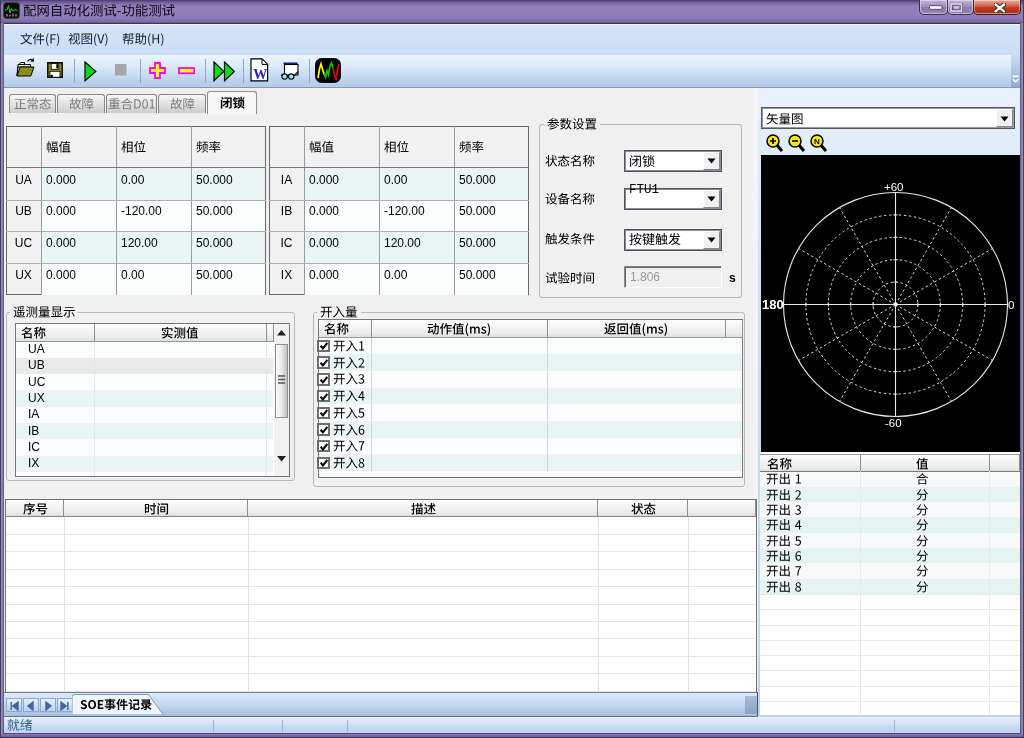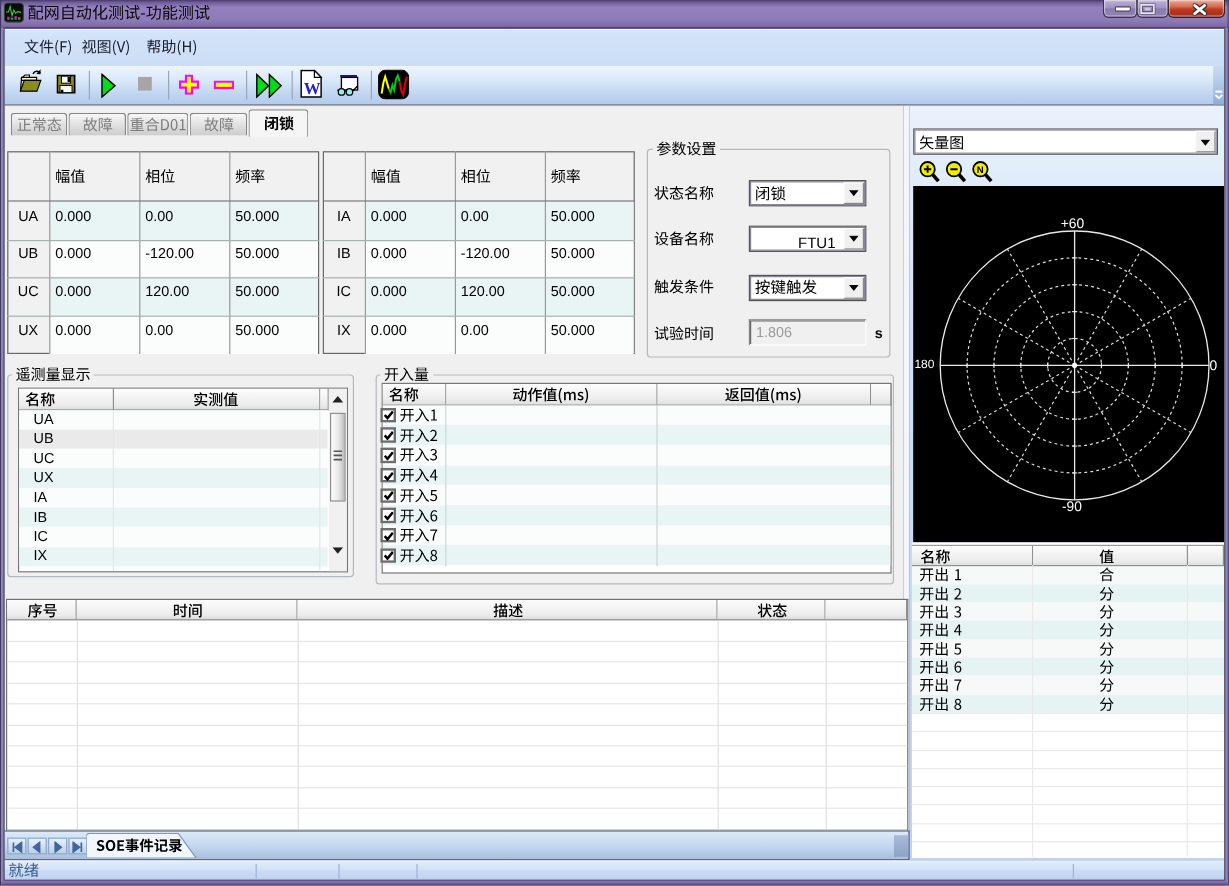--- a/index.html
+++ b/index.html
@@ -431,21 +431,21 @@
     <g fill="#000" transform="translate(0,13) scale(0.013000,-0.013000)">
       <use href="#r95ed" x="0"></use>
       <use href="#r9501" x="1000"></use>
     </g>
   </svg>
 <div style="position:absolute;left:624px;top:187.5px;width:98px;height:22px;background:#fff;border:1px solid #555;box-shadow:inset 0 0 0 1px #889,0px 0 0 0 #fff;box-sizing:border-box"></div>
 <div style="position:absolute;left:703px;top:189.5px;width:17px;height:18px;background:#f0f0f0;border:1px solid #888;border-top-color:#fdfdfd;border-left-color:#fdfdfd;box-sizing:border-box"></div>
 <svg style="position:absolute;left:707px;top:195.5px;" width="9" height="6" viewBox="0 0 9 6">
     <path d="M0.5,0.5 L8.5,0.5 L4.5,5.5 Z" fill="#000"></path>
   </svg>
-<div style="position:absolute;left:629px;top:196px;font-size:12.5px;font-weight:normal;color:#000;font-family:Liberation Sans, sans-serif;line-height:15px;white-space:nowrap;margin-left:36px;">FTU1</div>
+<div style="position:absolute;left:629px;top:183px;font-size:12.5px;font-weight:normal;color:#000;font-family:Liberation Mono, monospace;line-height:15px;white-space:nowrap;">FTU1</div>
 <div style="position:absolute;left:624px;top:228.5px;width:98px;height:22px;background:#fff;border:1px solid #555;box-shadow:inset 0 0 0 1px #889,0px 0 0 0 #fff;box-sizing:border-box"></div>
 <div style="position:absolute;left:703px;top:230.5px;width:17px;height:18px;background:#f0f0f0;border:1px solid #888;border-top-color:#fdfdfd;border-left-color:#fdfdfd;box-sizing:border-box"></div>
 <svg style="position:absolute;left:707px;top:236.5px;" width="9" height="6" viewBox="0 0 9 6">
     <path d="M0.5,0.5 L8.5,0.5 L4.5,5.5 Z" fill="#000"></path>
   </svg>
 <svg style="position:absolute;left:628.5px;top:231.0px;overflow:visible" width="53" height="17">
     <g fill="#000" transform="translate(0,13) scale(0.013000,-0.013000)">
       <use href="#r6309" x="0"></use>
       <use href="#r952e" x="1000"></use>
       <use href="#r89e6" x="2000"></use>
@@ -801,23 +801,23 @@
     <line x1="68.3" y1="147.3" x2="68.3" y2="151.7" stroke="#e8e8e8" stroke-width="0.9"></line>
     <line x1="133.3" y1="82.3" x2="137.7" y2="82.3" stroke="#e8e8e8" stroke-width="0.9"></line>
     <line x1="133.3" y1="216.7" x2="137.7" y2="216.7" stroke="#e8e8e8" stroke-width="0.9"></line>
     <line x1="225.1" y1="147.3" x2="225.1" y2="151.7" stroke="#e8e8e8" stroke-width="0.9"></line>
     <line x1="45.900000000000006" y1="147.3" x2="45.900000000000006" y2="151.7" stroke="#e8e8e8" stroke-width="0.9"></line>
     <line x1="133.3" y1="59.900000000000006" x2="137.7" y2="59.900000000000006" stroke="#e8e8e8" stroke-width="0.9"></line>
     <line x1="133.3" y1="239.1" x2="137.7" y2="239.1" stroke="#e8e8e8" stroke-width="0.9"></line>
     <circle cx="135.5" cy="149.5" r="1.8" fill="#fff"></circle>
   </svg>
 <div style="position:absolute;left:884px;top:179.6px;font-size:11.5px;font-weight:normal;color:#fff;font-family:'Liberation Sans',sans-serif;line-height:14px;white-space:nowrap;">+60</div>
-<div style="position:absolute;left:762px;top:297.6px;font-size:10px;font-weight:normal;color:#fff;font-family:'Liberation Sans',sans-serif;line-height:14px;white-space:nowrap;">180</div>
+<div style="position:absolute;left:762px;top:297.6px;font-size:13px;font-weight:bold;color:#fff;font-family:'Liberation Sans',sans-serif;line-height:14px;white-space:nowrap;">180</div>
 <div style="position:absolute;left:1008px;top:297.6px;font-size:11.5px;font-weight:normal;color:#fff;font-family:'Liberation Sans',sans-serif;line-height:14px;white-space:nowrap;">0</div>
-<div style="position:absolute;left:885px;top:415.6px;font-size:11.5px;font-weight:normal;color:#fff;font-family:'Liberation Sans',sans-serif;line-height:14px;white-space:nowrap;">-90</div>
+<div style="position:absolute;left:885px;top:415.6px;font-size:11.5px;font-weight:normal;color:#fff;font-family:'Liberation Sans',sans-serif;line-height:14px;white-space:nowrap;">-60</div>
 <div style="position:absolute;left:760px;top:452px;width:260px;height:263px;background:#fff"></div>
 <div style="position:absolute;left:760px;top:454px;width:101px;height:17.5px;background:linear-gradient(180deg,#fdfdfd 0,#ebebeb 80%,#dedede 100%);border-right:1px solid #909090;border-top:1px solid #999;border-bottom:1px solid #777;box-sizing:border-box"></div>
 <div style="position:absolute;left:861px;top:454px;width:129px;height:17.5px;background:linear-gradient(180deg,#fdfdfd 0,#ebebeb 80%,#dedede 100%);border-right:1px solid #909090;border-top:1px solid #999;border-bottom:1px solid #777;box-sizing:border-box"></div>
 <div style="position:absolute;left:990px;top:454px;width:30px;height:17.5px;background:linear-gradient(180deg,#fdfdfd 0,#ebebeb 80%,#dedede 100%);border-right:1px solid #909090;border-top:1px solid #999;border-bottom:1px solid #777;box-sizing:border-box"></div>
 <svg style="position:absolute;left:767px;top:455.5px;overflow:visible" width="26" height="16">
     <g fill="#000" transform="translate(0,12.5) scale(0.012500,-0.012500)">
       <use href="#m540d" x="0"></use>
       <use href="#m79f0" x="1000"></use>
     </g>
   </svg>

